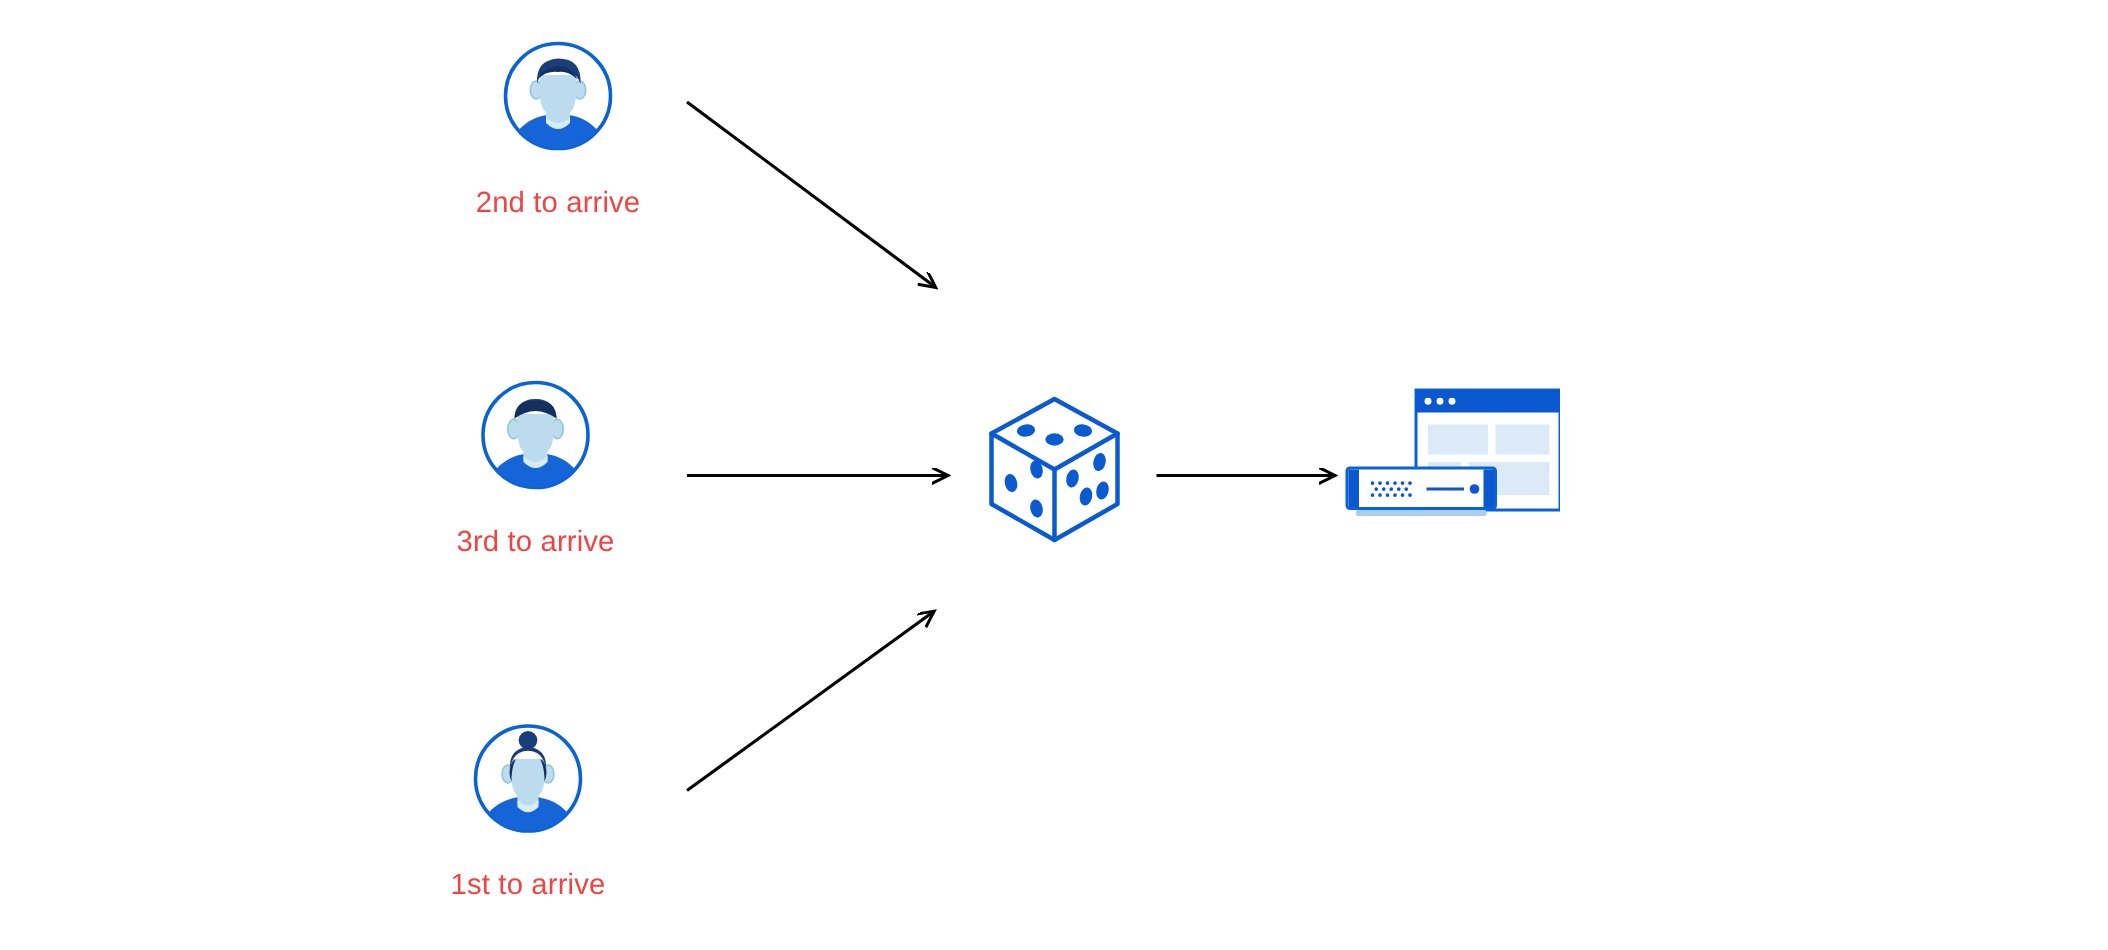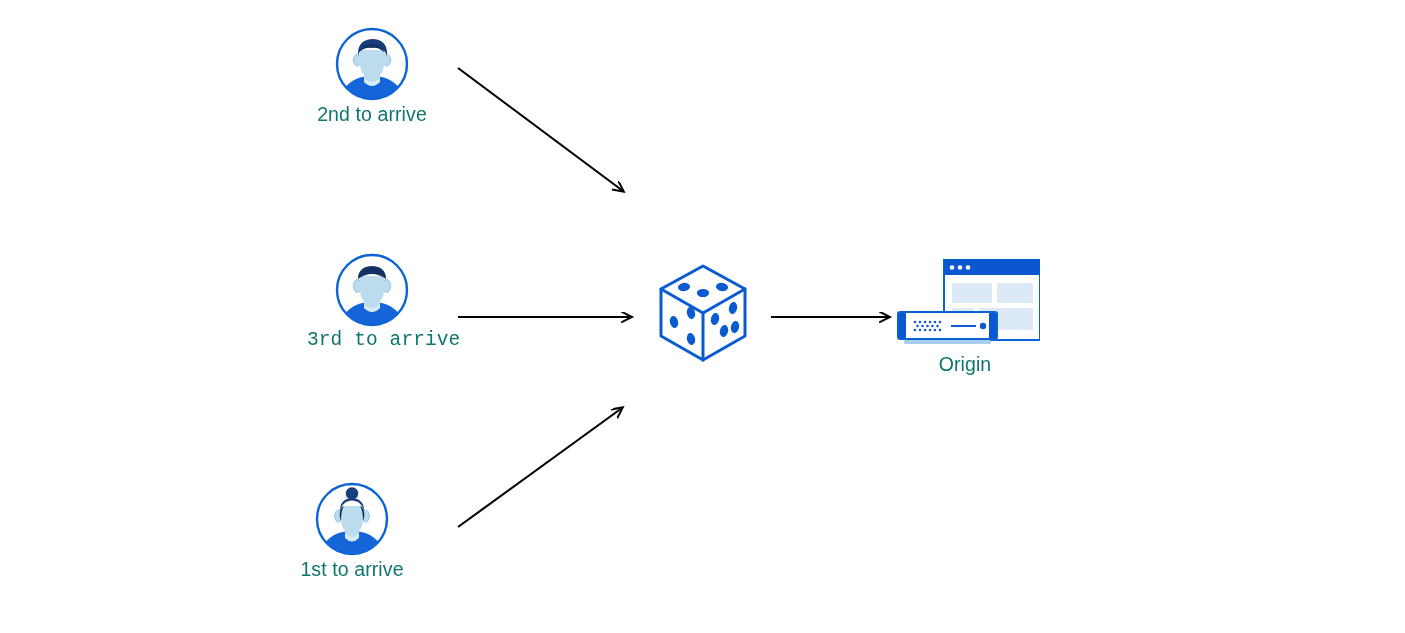--- a/index.html
+++ b/index.html
@@ -29,24 +29,24 @@
   .avatar-wrap {
     width: 130px;
     height: 76px;
     display: flex;
     align-items: center;
     justify-content: center;
   }
   .node-label {
     display: block;
     font-size: 19.5px;
-    color: #0f766e;
+    color: #ef4444;
     letter-spacing: 0.1px;
     line-height: 1.2;
-    margin-top: 1px;
+    margin-top: 22px;
     white-space: nowrap;
   }
   .origin-node {
     width: 180px;
     text-align: center;
   }
   .origin-wrap {
     width: 180px;
     height: 100px;
     display: flex;
@@ -115,21 +115,21 @@
 
           <path d="M24 30 Q23 14 38 13 Q54 13 53 30 Q51 24 47 23
                    Q44 19 38 21 Q31 19 28 24 Q25 25 24 30 Z" fill="#1a3d7c"></path>
           <path d="M25 26 Q30 18 38 18 Q47 18 51 27 Q45 21 38 22 Q31 21 25 26 Z" fill="#13305f"></path>
         </g>
       </svg>
     </div>
     <span class="node-label">2nd to arrive</span>
   </div>
 
-  <div class="node avatar-node" style="left:307px; top:252px;font-family:Liberation Mono, monospace;">
+  <div class="node avatar-node" style="left:292px; top:252px;">
     <div class="avatar-wrap">
       <svg width="76" height="76" viewBox="0 0 76 76">
         <defs>
           <clipPath id="clipB">
               <circle cx="38" cy="38" r="35"></circle>
             </clipPath>
         </defs>
         <circle cx="38" cy="38" r="35" fill="#ffffff" stroke="#0a63d4" stroke-width="2.4"></circle>
         <g clip-path="url(#clipB)">
           <path d="M38 50 C 18 50 6 62 4 80 L 72 80 C 70 62 58 50 38 50 Z" fill="#1565d8"></path>
@@ -248,16 +248,15 @@
             <circle cx="35" cy="80" r="1.25"></circle>
               <circle cx="40" cy="80" r="1.25"></circle>
             <circle cx="45" cy="80" r="1.25"></circle>
               <circle cx="50" cy="80" r="1.25"></circle>
           </g>
           <line x1="61" y1="76" x2="86" y2="76" stroke="#0a57cf" stroke-width="2"></line>
           <circle cx="93" cy="76" r="3.2" fill="#0a57cf"></circle>
         </g>
       </svg>
     </div>
-    <span class="node-label">Origin</span>
   </div>
 
 </div>
 
 </body></html>

